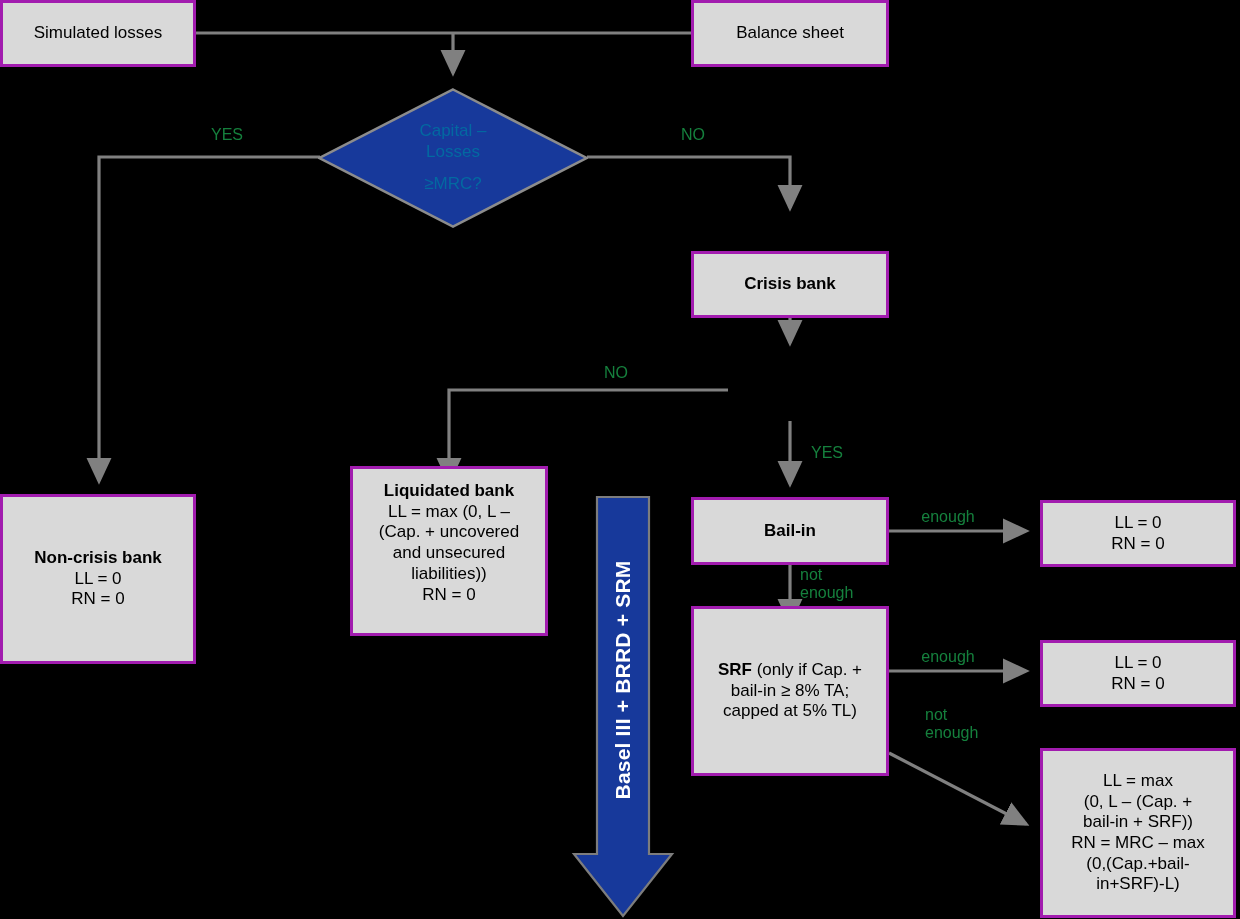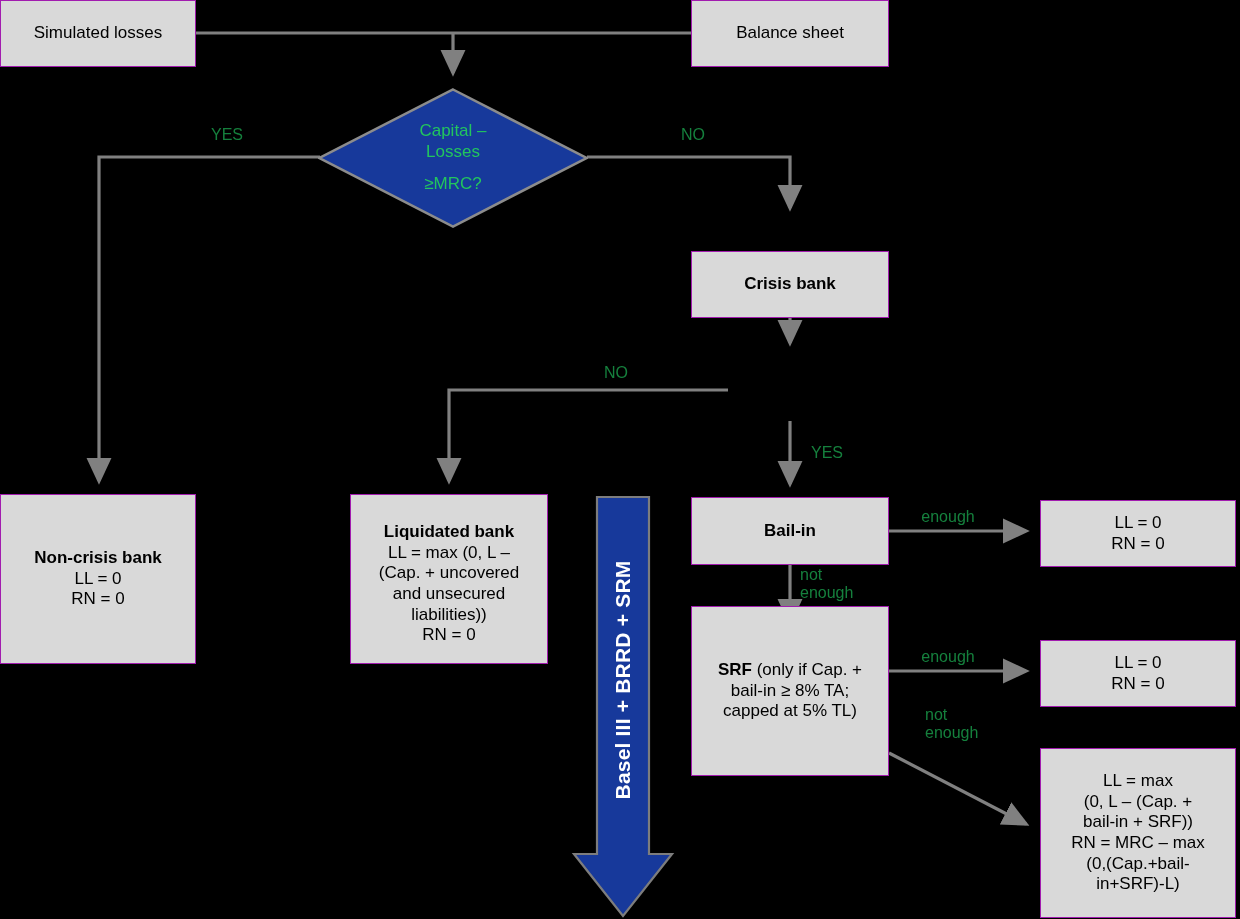--- a/index.html
+++ b/index.html
@@ -19,39 +19,39 @@
     position: absolute;
     left: 0; top: 0;
     width: 1240px;
     height: 919px;
     pointer-events: none;
   }
   .node {
     position: absolute;
     box-sizing: border-box;
     background: #D9D9D9;
-    border: 1px solid #a21caf;
+    border: 3px solid #a21caf;
     display: flex;
     align-items: center;
     justify-content: center;
     text-align: center;
     color: #000000;
     font-size: 17px;
     line-height: 1.22;
     padding: 2px 4px;
   }
   .node .txt { width: 100%; }
   .node b { font-weight: bold; }
   .diamond {
     position: absolute;
     display: flex;
     align-items: center;
     justify-content: center;
     text-align: center;
-    color: #22c55e;
+    color: #0369a1;
     font-size: 17px;
     line-height: 1.22;
     z-index: 3;
   }
   .diamond .dshape {
     position: absolute;
     left: 0; top: 0;
     width: 100%; height: 100%;
   }
   .diamond .dlabel {
@@ -148,21 +148,21 @@
 
 
   <div class="node" style="left:0px; top:494px; width:196px; height:170px;">
     <div class="txt">
       <div style="font-weight:bold;">Non-crisis bank</div>
       <div>LL = 0</div>
       <div>RN = 0</div>
     </div>
   </div>
 
-  <div class="node" style="left:350px; top:494px; width:198px; height:170px; align-items:center; padding-top:12px;">
+  <div class="node" style="left:350px; top:466px; width:198px; height:170px; align-items:flex-start; padding-top:12px;">
     <div class="txt">
       <div style="font-weight:bold;">Liquidated bank</div>
       <div>LL = max (0, L –</div>
       <div>(Cap. + uncovered</div>
       <div>and unsecured</div>
       <div>liabilities))</div>
       <div>RN = 0</div>
     </div>
   </div>
 

